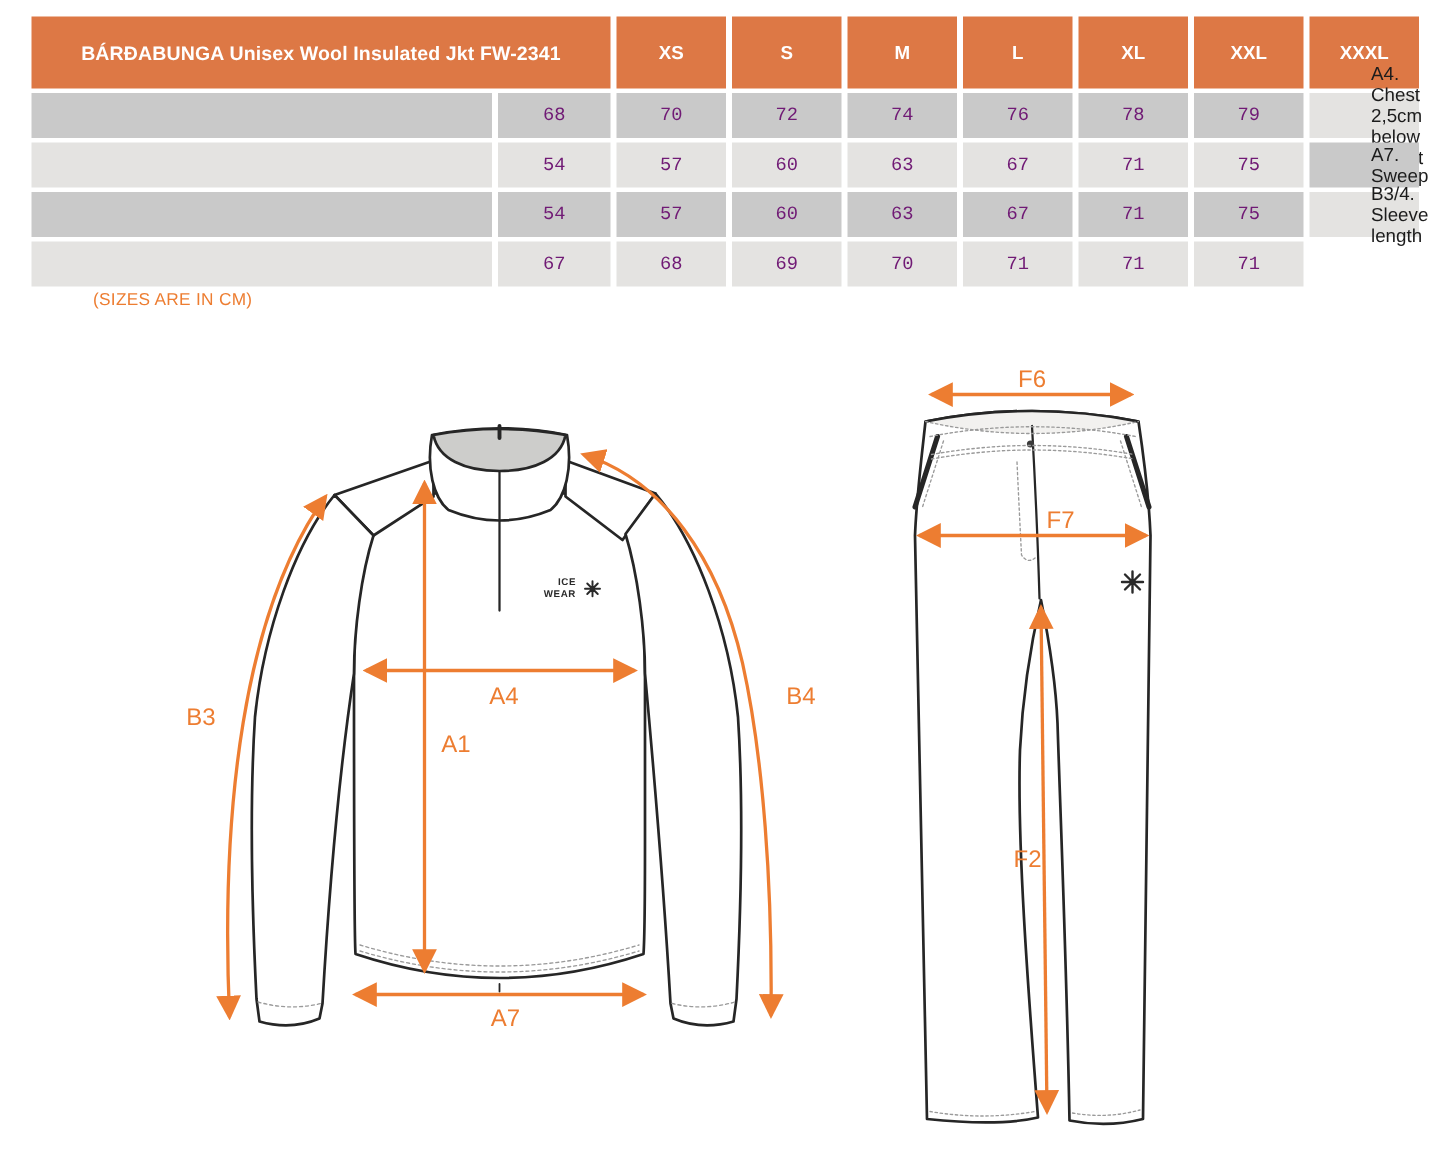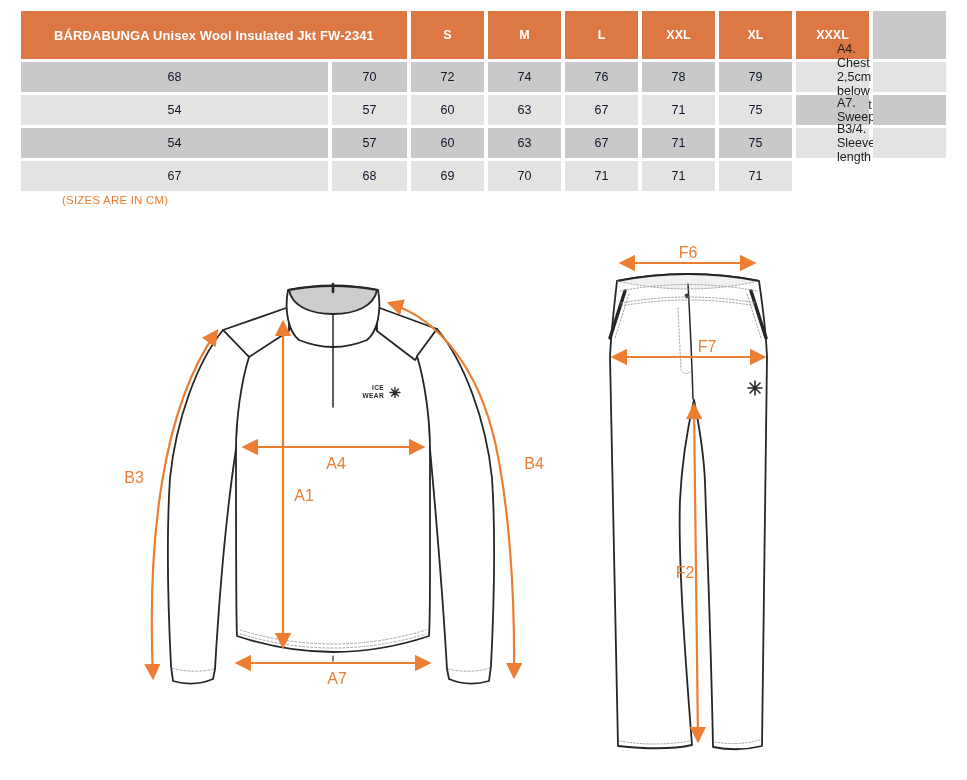--- a/index.html
+++ b/index.html
@@ -14,42 +14,43 @@
     grid-template-rows:48px 30px 30px 30px 30px;
     column-gap:4px;row-gap:3px;
   }
   .cell{display:flex;align-items:center;}
   .th{
     background:#DD7845;color:#ffffff;font-weight:bold;
     justify-content:center;font-size:12.5px;
   }
   .th.title{grid-column:1 / span 2;font-size:13px;letter-spacing:.1px;}
   .label{padding-left:41px;font-size:12.5px;color:#1c1c1c;}
-  .val{justify-content:center;font-size:12.5px;color:#0f172a;}
+  .val{justify-content:center;font-size:12.5px;color:#701a75;font-family:Liberation Mono, monospace;}
   .dark{background:#C9C9C9;}
   .light{background:#E4E3E1;}
   .note{
     position:absolute;left:62px;top:194px;
     color:#ED7D31;font-size:11.5px;letter-spacing:.2px;
   }
   .diagram{position:absolute;left:0;top:0;width:967px;height:780px;}
   .diagram text{font-family:"Liberation Sans",sans-serif;}
   .meas-label{fill:#ED7D31;font-size:16px;}
   .logo-text{fill:#2a2a2a;font-weight:bold;}
 </style>
 </head>
 <body>
 
 <div class="size-table">
   <div class="cell th title">BÁRÐABUNGA Unisex Wool Insulated Jkt FW-2341</div>
+  <div class="cell th">XS</div>
   <div class="cell th">S</div>
   <div class="cell th">M</div>
   <div class="cell th">L</div>
+  <div class="cell th">XL</div>
   <div class="cell th">XXL</div>
-  <div class="cell th">XL</div>
   <div class="cell th">XXXL</div>
 
   <div class="cell dark"></div>
   <div class="cell val dark">68</div>
   <div class="cell val dark">70</div>
   <div class="cell val dark">72</div>
   <div class="cell val dark">74</div>
   <div class="cell val dark">76</div>
   <div class="cell val dark">78</div>
   <div class="cell val dark">79</div>

